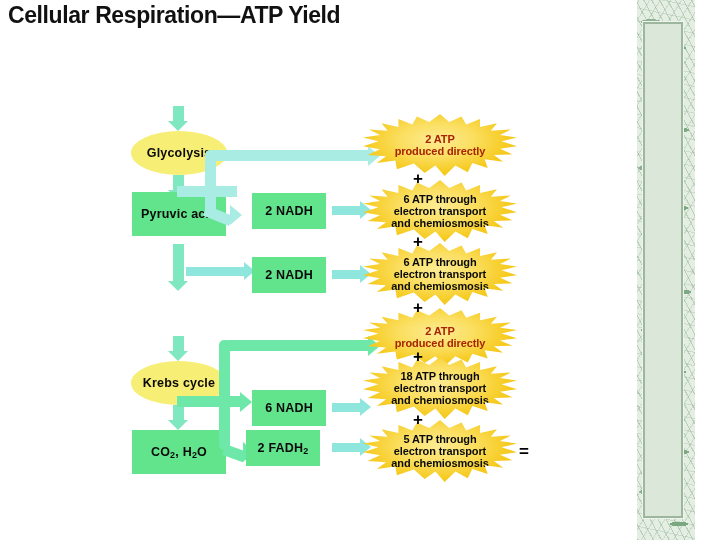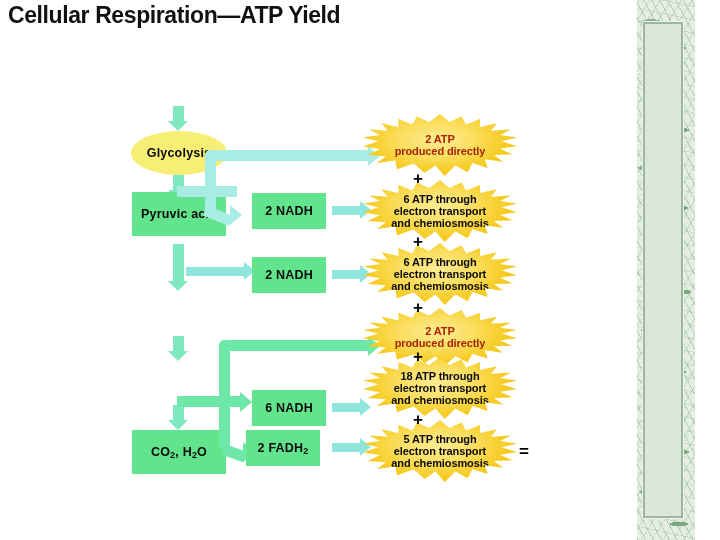--- a/index.html
+++ b/index.html
@@ -193,20 +193,23 @@
 
   <div class="gbox" style="left:132px; top:192px; width:94px; height:44px;">
     <span>Pyruvic acid</span>
   </div>
 
   <div class="down-arrow" style="left:173px; top:244px; height:38px;"></div>
 
 
   <div class="down-arrow" style="left:173px; top:336px; height:16px;"></div>
 
+  <div class="gellipse" style="left:131px; top:361px; width:96px; height:44px;">
+    <span>Krebs cycle</span>
+  </div>
 
   <div class="down-arrow" style="left:173px; top:405px; height:16px;"></div>
 
   <div class="gbox" style="left:132px; top:430px; width:94px; height:44px;justify-content:center;">
     <span><span>CO</span><sub>2</sub><span>, H</span><sub>2</sub><span>O</span></span>
   </div>
 
   <div class="pipe cy" style="left:177px; top:186px; width:60px; height:11px;"></div>
 
   <div class="pipe cy" style="left:205px; top:150px; width:11px; height:47px; border-radius:5px 5px 0 0;"></div>

